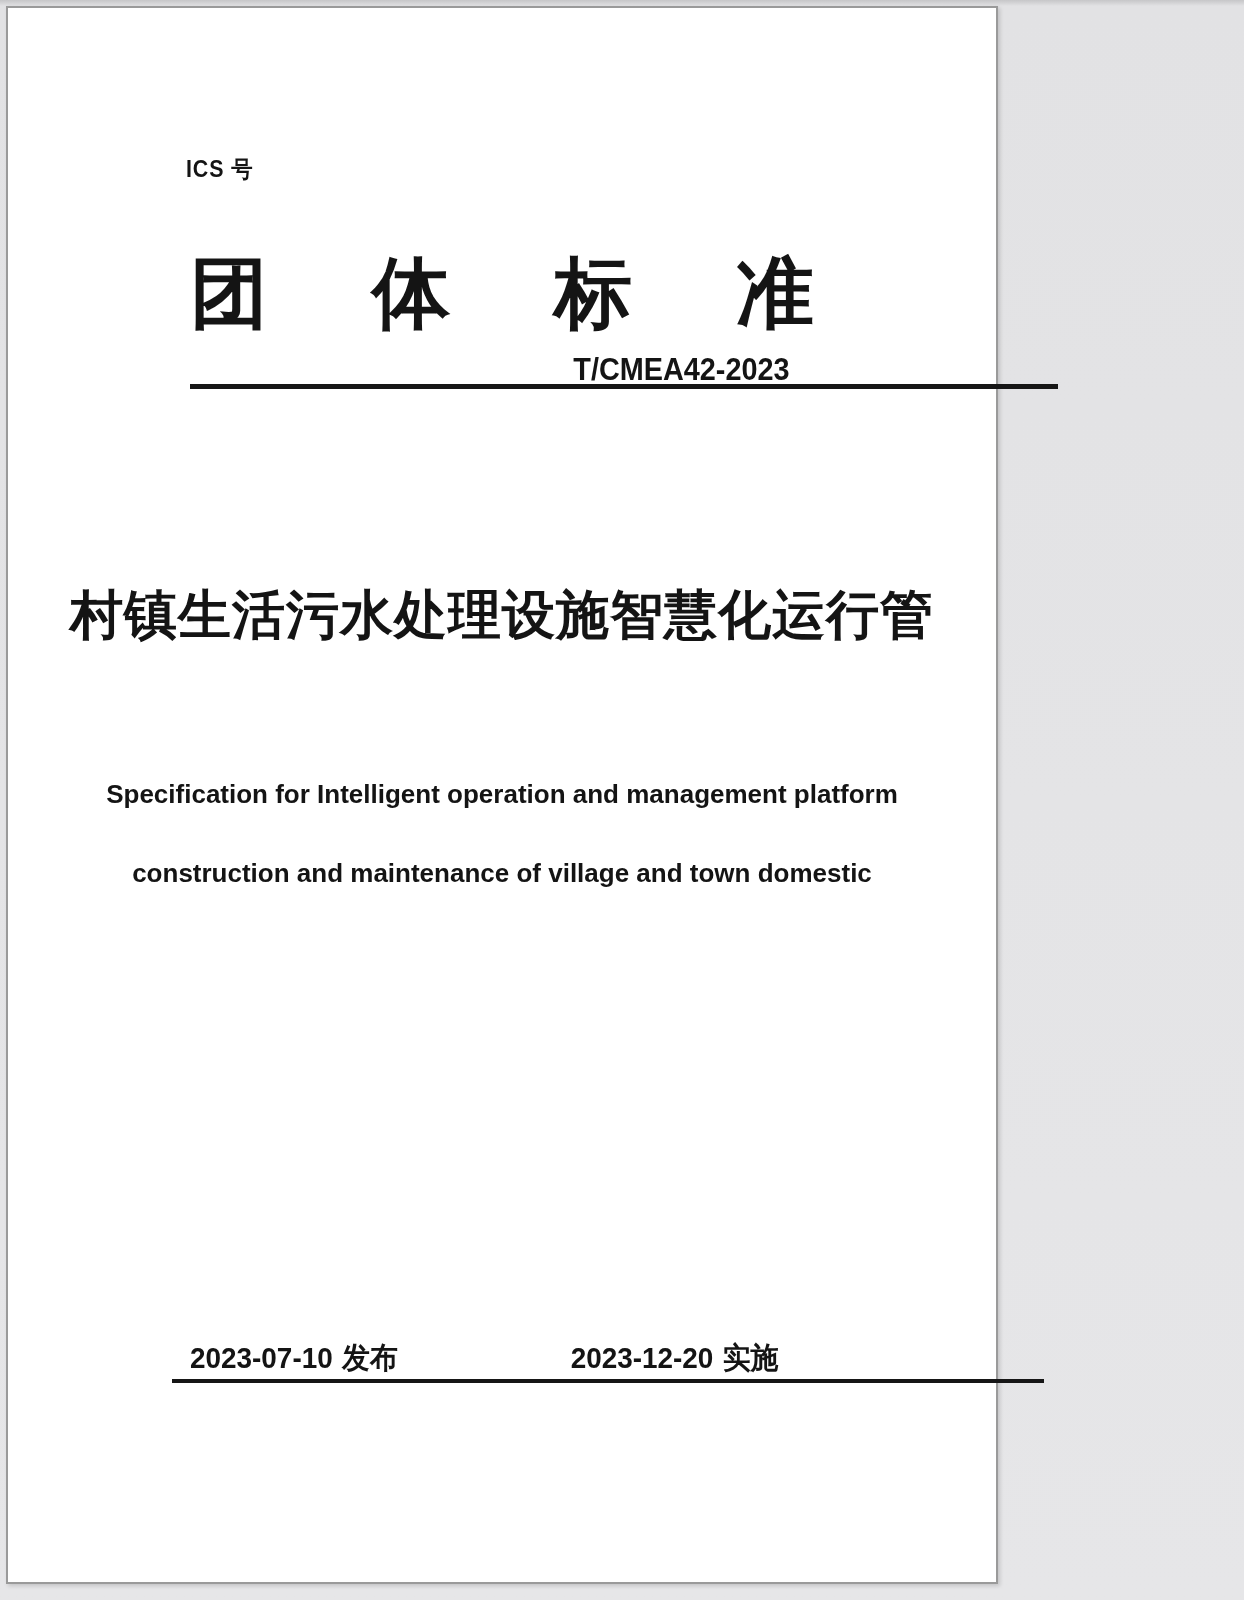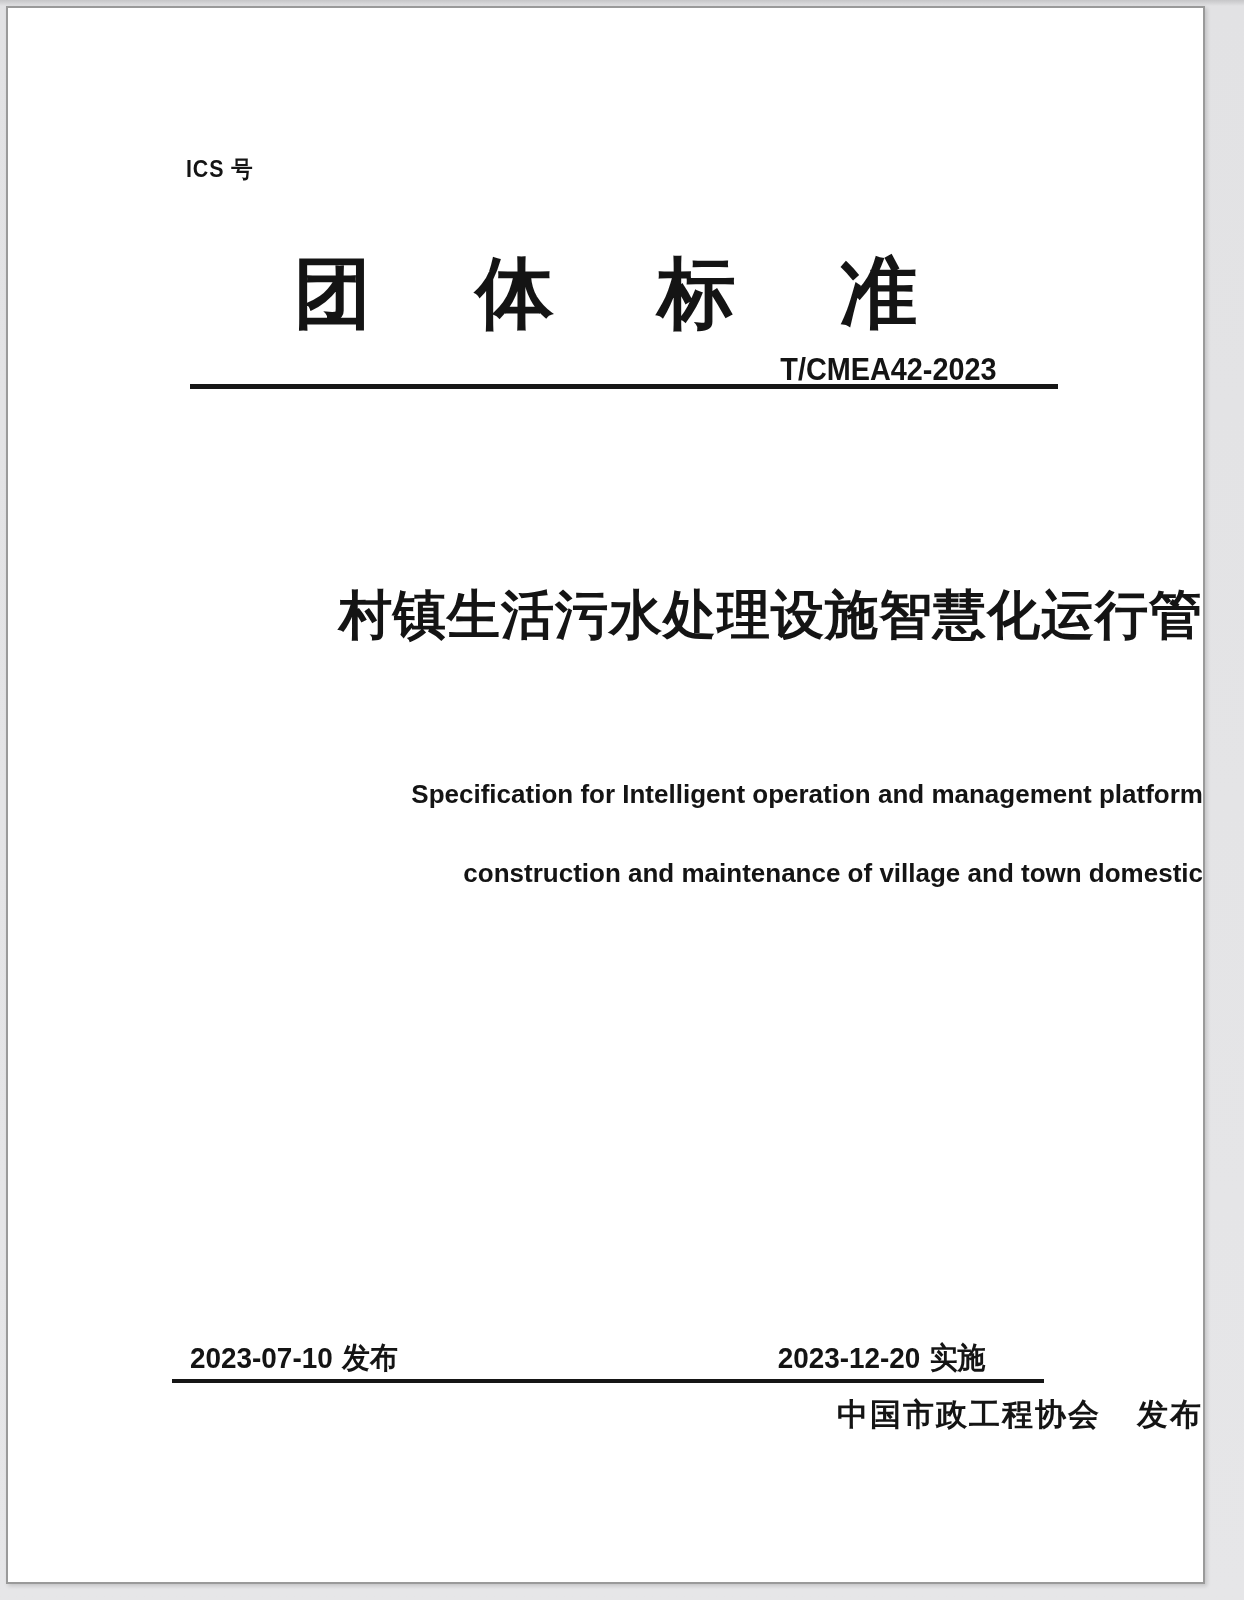--- a/index.html
+++ b/index.html
@@ -12,33 +12,33 @@
     position: relative;
     background: linear-gradient(180deg, #c6c6c8 0px, #e2e2e4 6px, #e6e6e8 100%);
     font-family: "Liberation Sans", sans-serif;
     color: #141414;
     overflow: hidden;
   }
   .page {
     position: absolute;
     left: 6px;
     top: 6px;
-    width: 1199px;
+    width: 992px;
     height: 1578px;
     background: #ffffff;
     border: 2px solid #9a9a9a;
     box-sizing: border-box;
     box-shadow: 2px 2px 4px rgba(0,0,0,0.15);
     text-decoration: underline;
   }
   .abs { position: absolute; }
   .center {
     left: 0;
     width: 100%;
-    text-align: right;
+    text-align: center;
   }
   .cond-l { transform: scaleX(0.93); transform-origin: left center; }
   .cond-r { transform: scaleX(0.93); transform-origin: right center; }
 
   .ics-label {
     left: 178px;
     top: 146px;
     font-size: 23px;
     font-weight: bold;
     letter-spacing: 1px;
@@ -141,17 +141,14 @@
   <div class="abs date-item date-issue cond-l">
     <span>2023-07-10</span><span class="date-label">发布</span>
   </div>
 
   <div class="abs date-item date-impl cond-r">
     <span>2023-12-20</span><span class="date-label">实施</span>
   </div>
 
   <div class="abs rule rule-bottom"></div>
 
-  <div class="abs center publisher">
-    <span>中国市政工程协会</span><span class="publisher-action">发布</span>
-  </div>
 
 </div>
 
 </body></html>

